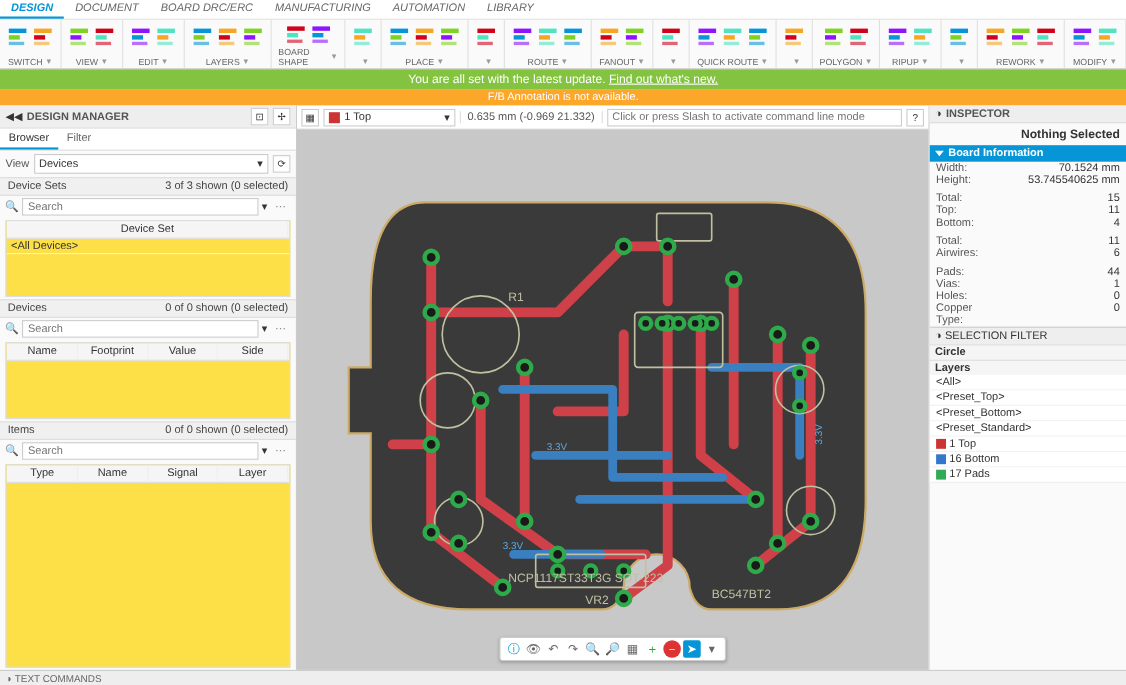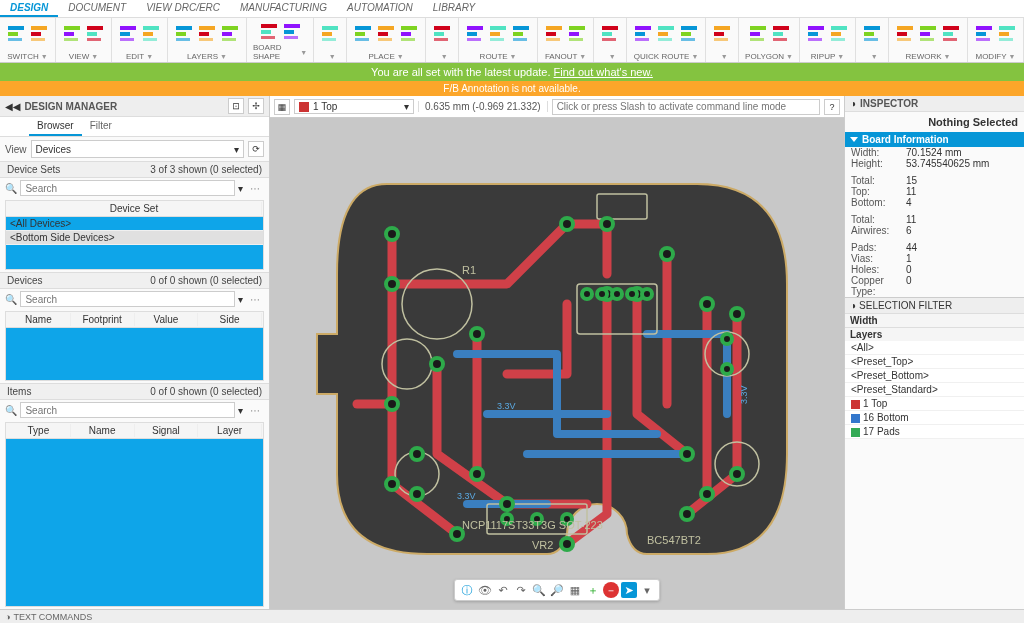--- a/index.html
+++ b/index.html
@@ -26,28 +26,28 @@
 
 
 .main { flex: 1; display: flex; min-height: 0; }
 
 
 .left { width: 270px; border-right: 1px solid #ccc; display: flex; flex-direction: column; background: #fafafa; font-size: 10px; }
 .panel-header { background: #eee; padding: 2px 5px; display: flex; align-items: center; gap: 4px; font-size: 10px; border-bottom: 1px solid #ddd;}
 .panel-header .title { flex: 1; font-weight: bold; color: #555; }
 .tabs2 { display: flex; background: #fff; border-bottom: 1px solid #ddd; }
 .tab2 { padding: 3px 8px; font-size: 10px; color: #666; cursor:pointer;}
-.tab2.active { border-bottom: 2px solid #0696d7; color: #333; margin-left: 29px; }
+.tab2.active { border-bottom: 2px solid #0696d7; color: #333; }
 .toolrow { display: flex; align-items: center; gap: 4px; padding: 3px 5px; }
 .toolrow label { font-size: 10px; color: #555; }
 .select { flex: 1; border: 1px solid #ccc; background: #fff; padding: 1px 4px; font-size: 10px; height: 18px; display:flex; align-items:center; justify-content:space-between;}
 .section-hdr { display: flex; justify-content: space-between; padding: 2px 7px; font-size: 10px; color: #444; background:#f0f0f0; border-top:1px solid #ddd; border-bottom:1px solid #ddd;}
 .search { display: flex; align-items: center; gap: 3px; padding: 2px 5px; }
 .search input { flex: 1; border: 1px solid #ccc; padding: 1px 4px; font-size: 10px; height:16px;}
-.list { background: #0ea5e9; border: 1px solid #ddd; margin: 2px 5px; overflow: auto; }
+.list { background: #fde047; border: 1px solid #ddd; margin: 2px 5px; overflow: auto; }
 .list-hdr { text-align: center; font-size: 10px; background: #f5f5f5; border-bottom: 1px solid #ddd; padding: 1px; display:flex;}
 .list-hdr span{flex:1; border-right:1px solid #eee; padding:1px;}
 .list-item { padding: 1px 4px; font-size: 10px; border-bottom: 1px solid #f0f0f0; }
 .list-item.sel { background: #e0e0e0; }
 .dots { cursor: pointer; color: #888; padding: 0 4px; }
 .iconbtn { width:16px; height:16px; border:1px solid #ccc; background:#fff; display:inline-flex; align-items:center; justify-content:center; cursor:pointer; font-size:9px;}
 
 
 .center { flex: 1; display: flex; flex-direction: column; background: #c8c8c8; position: relative; }
 .topbar { display: flex; align-items: center; background: #fff; border-bottom: 1px solid #ccc; height: 22px; gap: 4px; padding: 0 4px; }
@@ -61,39 +61,39 @@
 .floatbar .fb { width: 16px; height: 16px; display:inline-flex; align-items:center; justify-content:center; cursor:pointer; font-size:11px; color:#666;}
 .floatbar .fb.blue { background:#0696d7; color:#fff; border-radius:2px;}
 
 
 .right { width: 180px; border-left: 1px solid #ccc; background: #fafafa; display: flex; flex-direction: column; font-size: 10px; overflow:hidden;}
 .insp-title { text-align: right; padding: 4px 6px; font-weight: bold; font-size: 11px; }
 .insp-sec { background: #0696d7; color: #fff; padding: 2px 5px; font-size: 10px; font-weight: bold; display:flex; align-items:center; gap:4px;}
 .insp-sec .tw{width:0;height:0;border-left:4px solid transparent;border-right:4px solid transparent;border-top:5px solid #fff;}
 .kv { display: flex; padding: 0 6px; font-size: 10px; }
 .kv .k { width: 55px; color: #555; }
-.kv .v { flex: 1; }
+.kv .v { flex: 1; text-align: right; }
 .sep { height: 6px; }
 .filter-hdr { background: #eee; padding: 2px 5px; font-size: 10px; border-top: 1px solid #ccc; display:flex; align-items:center; gap:3px;}
 .ftype { background: #0696d7; color: #fff; padding: 1px 6px; font-size: 10px; display:flex; align-items:center; gap:4px;}
 .ftype .ico{width:9px;height:9px;border:1px solid #fff; display:inline-block;}
 .flayer { padding: 1px 6px; font-size: 10px; background:#fff; border-bottom:1px solid #f0f0f0;}
 .flayer .sw{width:9px;height:9px;display:inline-block;margin-right:3px;vertical-align:middle;}
 .subhdr{padding:1px 5px;font-weight:bold;background:#f5f5f5;border-top:1px solid #ddd;}
 
 
 .bottom { height: 14px; background: #eee; border-top: 1px solid #ccc; font-size: 9px; padding: 1px 5px; color: #666; display:flex; align-items:center; gap:3px;}
 </style>
 </head>
 <body>
 
 <div class="ribbon-tabs" id="ribbon-tabs">
     <div class="ribbon-tab active">DESIGN</div>
     <div class="ribbon-tab">DOCUMENT</div>
-    <div class="ribbon-tab">VIEW DRC/ERC</div>
+    <div class="ribbon-tab">BOARD DRC/ERC</div>
     <div class="ribbon-tab">MANUFACTURING</div>
     <div class="ribbon-tab">AUTOMATION</div>
     <div class="ribbon-tab">LIBRARY</div>
   </div>
 
 <div class="ribbon" id="ribbon">
     <div class="ribbon-group">
       <div class="ribbon-icons">
         <span class="ricon">
           <svg viewBox="0 0 20 20">
@@ -473,21 +473,20 @@
       <span>🔍</span>
       <input placeholder="Search" style="">
       <span>▾</span>
       <span class="dots">⋯</span>
     </div>
     <div class="list" style="height:70px">
       <div class="list-hdr">
           <span>Device Set</span>
         </div>
       <div class="list-item">&lt;All Devices&gt;</div>
-      <div class="list-item sel">&lt;Bottom Side Devices&gt;</div>
     </div>
 
     <div class="section-hdr">
       <span>Devices</span>
       <span>0 of 0 shown (0 selected)</span>
     </div>
     <div class="search">
       <span>🔍</span>
       <input placeholder="Search" style="">
       <span>▾</span>
@@ -698,21 +697,21 @@
         <div class="kv">
           <span class="k">Copper Type:</span>
           <span class="v">0</span>
         </div>
       </div>
 
     <div class="filter-hdr">
       <span>◑</span>
       <span>SELECTION FILTER</span>
     </div>
-    <div class="subhdr">Width</div>
+    <div class="subhdr">Circle</div>
     <div class="subhdr">Layers</div>
     <div id="fpresets">
         <div class="flayer">&lt;All&gt;</div>
         <div class="flayer">&lt;Preset_Top&gt;</div>
         <div class="flayer">&lt;Preset_Bottom&gt;</div>
         <div class="flayer">&lt;Preset_Standard&gt;</div>
       </div>
     <div id="flayers">
         <div class="flayer"><span class="sw" style="background:#cc3333"></span>1 Top</div>
         <div class="flayer"><span class="sw" style="background:#3377cc"></span>16 Bottom</div>

